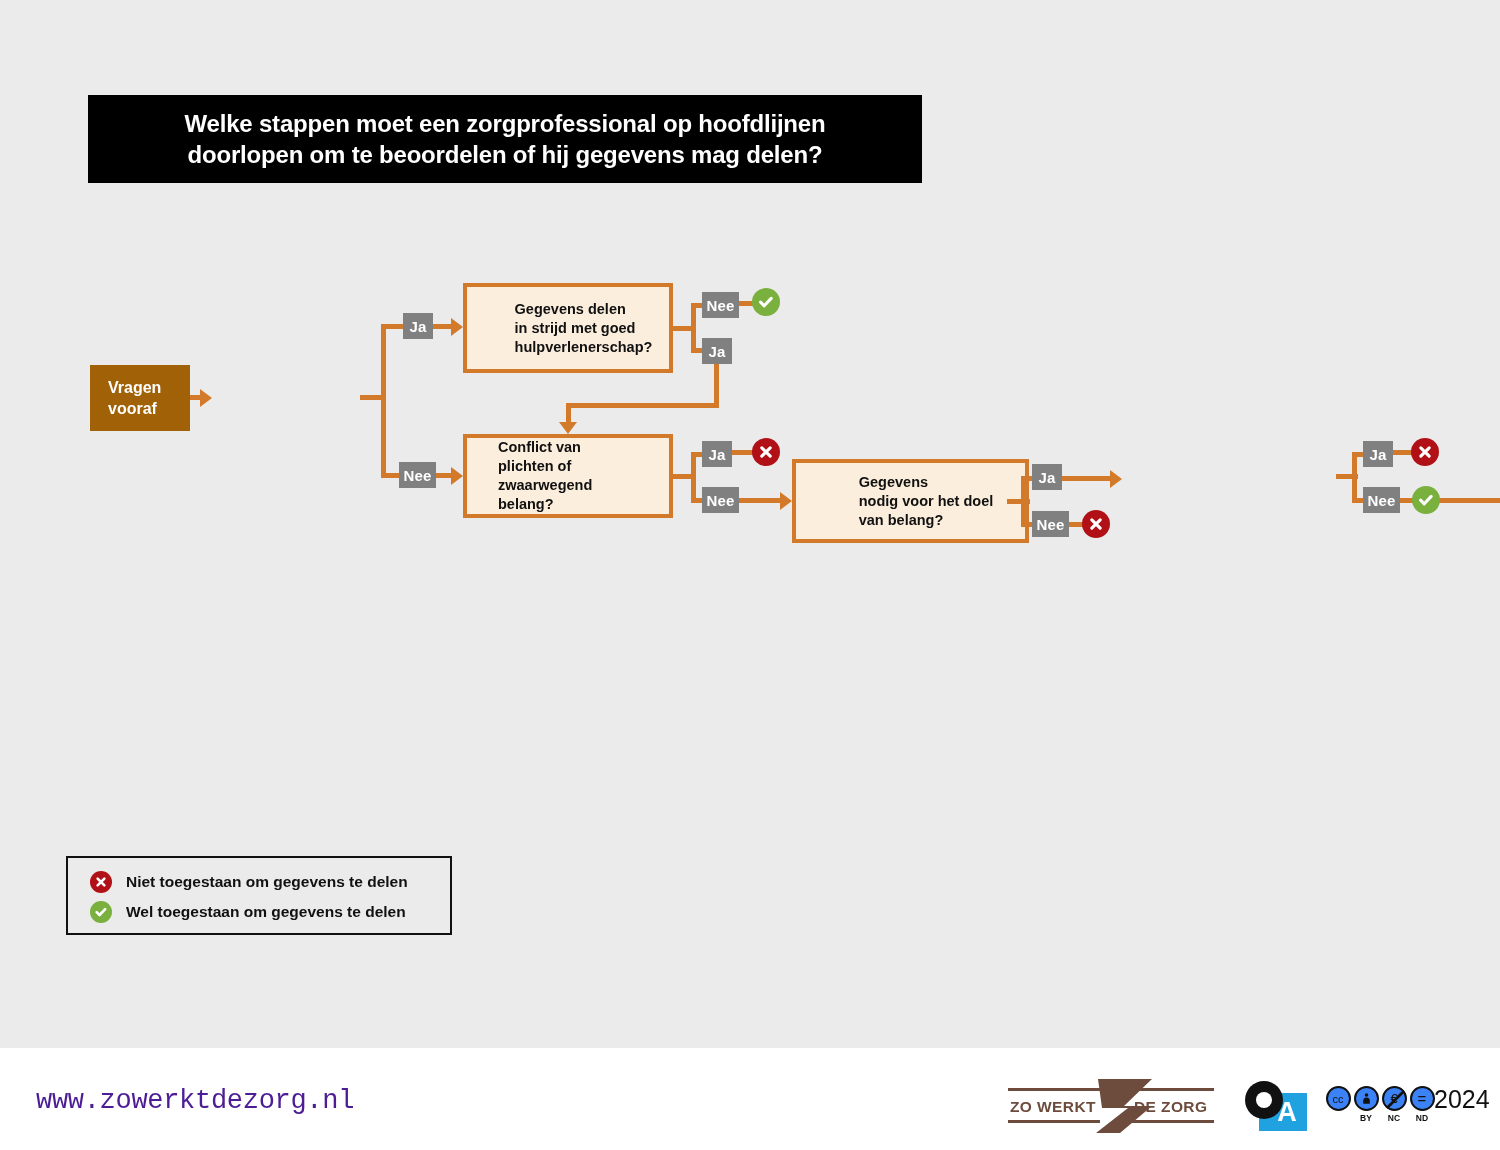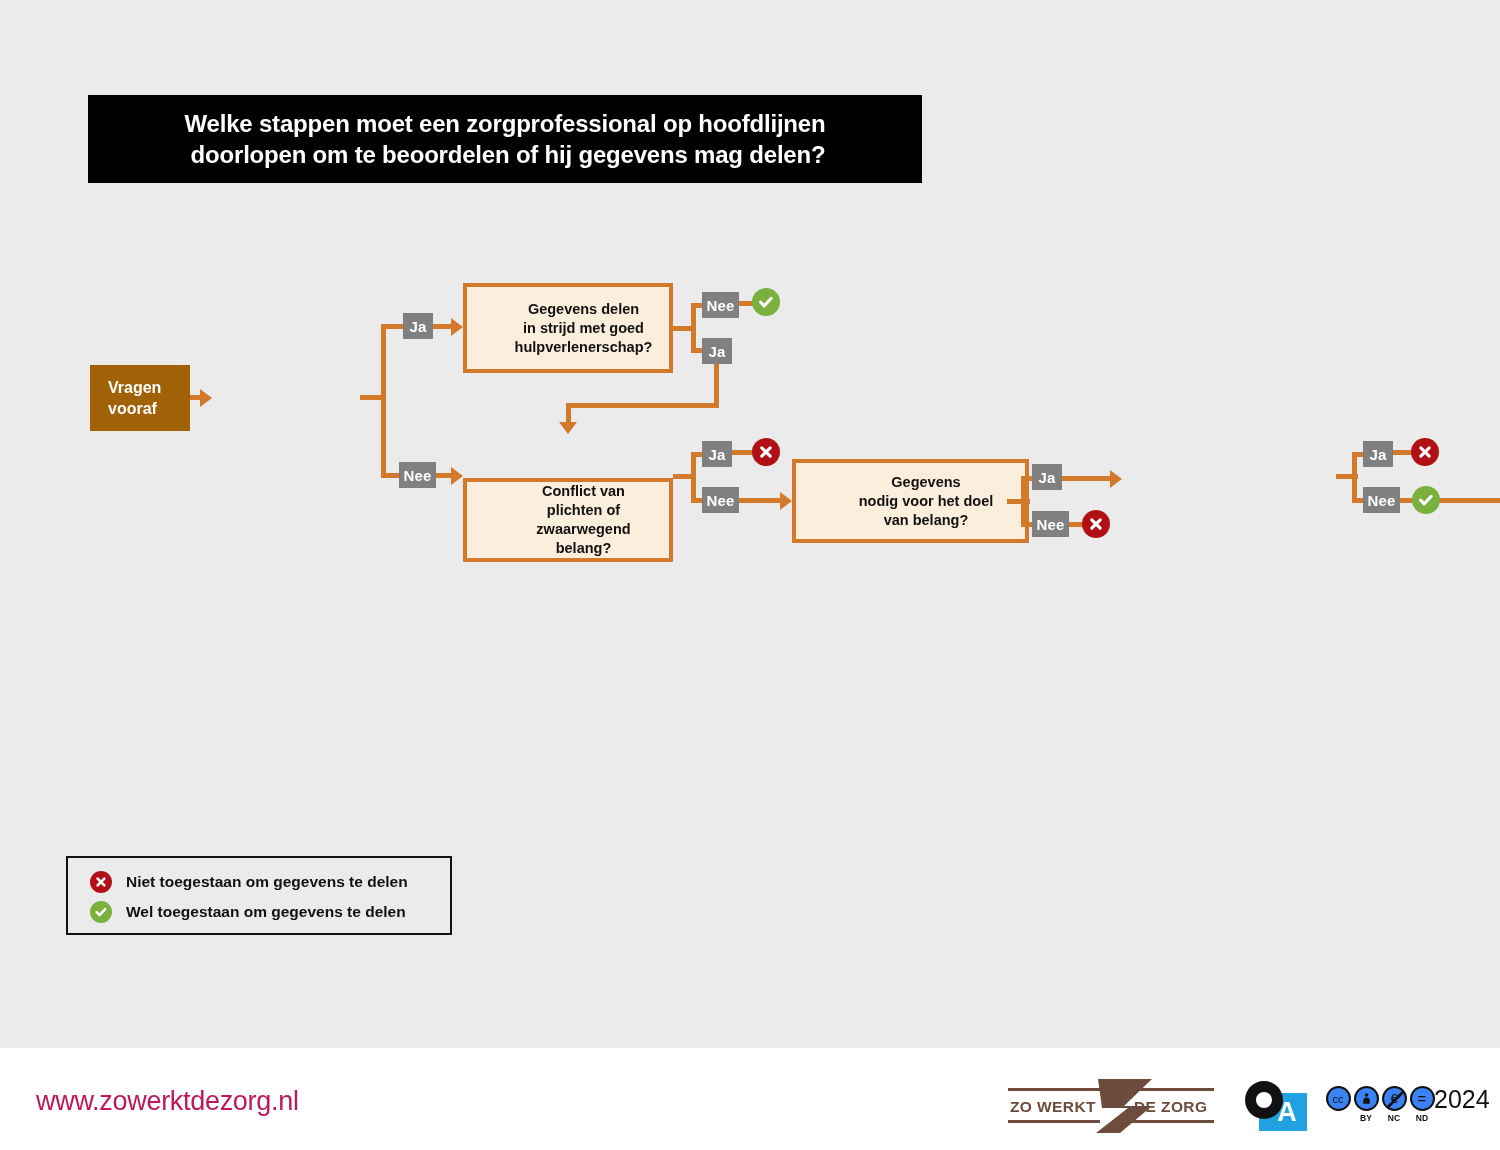--- a/index.html
+++ b/index.html
@@ -35,31 +35,31 @@
     background: #000000;
     display: flex;
     align-items: center;
     justify-content: center;
   }
   .title-text {
     color: #ffffff;
     font-size: 24px;
     font-weight: bold;
     line-height: 31px;
-    text-align: right;
+    text-align: center;
     letter-spacing: -0.2px;
   }
   
   .node {
     position: absolute;
     box-sizing: border-box;
     display: flex;
     align-items: center;
     justify-content: center;
-    text-align: center;
+    text-align: left;
     padding-left: 31px;
   }
   .node-start {
     background: #a16207;
     color: #ffffff;
     font-size: 16px;
     font-weight: bold;
     line-height: 21px;
     padding-left: 18px;
     justify-content: flex-start;
@@ -165,22 +165,23 @@
   .footer {
     position: absolute;
     left: 0; top: 1048px;
     width: 1500px; height: 102px;
     background: #ffffff;
   }
   .footer-url {
     position: absolute;
     left: 36px; top: 1086px;
     font-size: 27px;
-    color: #be185d;
+    color: #4c1d95;
     letter-spacing: -0.3px;
+    font-family: Liberation Mono, monospace;
   }
   
   .zwdz {
     position: absolute;
     left: 1006px; top: 1080px;
     width: 210px; height: 52px;
   }
   .zwdz-word {
     position: absolute;
     color: #6d4c3d;
@@ -294,21 +295,21 @@
 
 
   <div class="node node-q" style="left:463px; top:283px; width:210px; height:90px;">
     <div>
       <div>Gegevens delen</div>
       <div>in strijd met goed</div>
       <div>hulpverlenerschap?</div>
     </div>
   </div>
 
-  <div class="node node-q" style="left:463px; top:434px; width:210px; height:84px;margin-top:44px;">
+  <div class="node node-q" style="left:463px; top:434px; width:210px; height:84px;">
     <div>
       <div>Conflict van</div>
       <div>plichten of zwaarwegend</div>
       <div>belang?</div>
     </div>
   </div>
 
   <div class="node node-q" style="left:792px; top:459px; width:237px; height:84px;">
     <div>
       <div>Gegevens</div>

